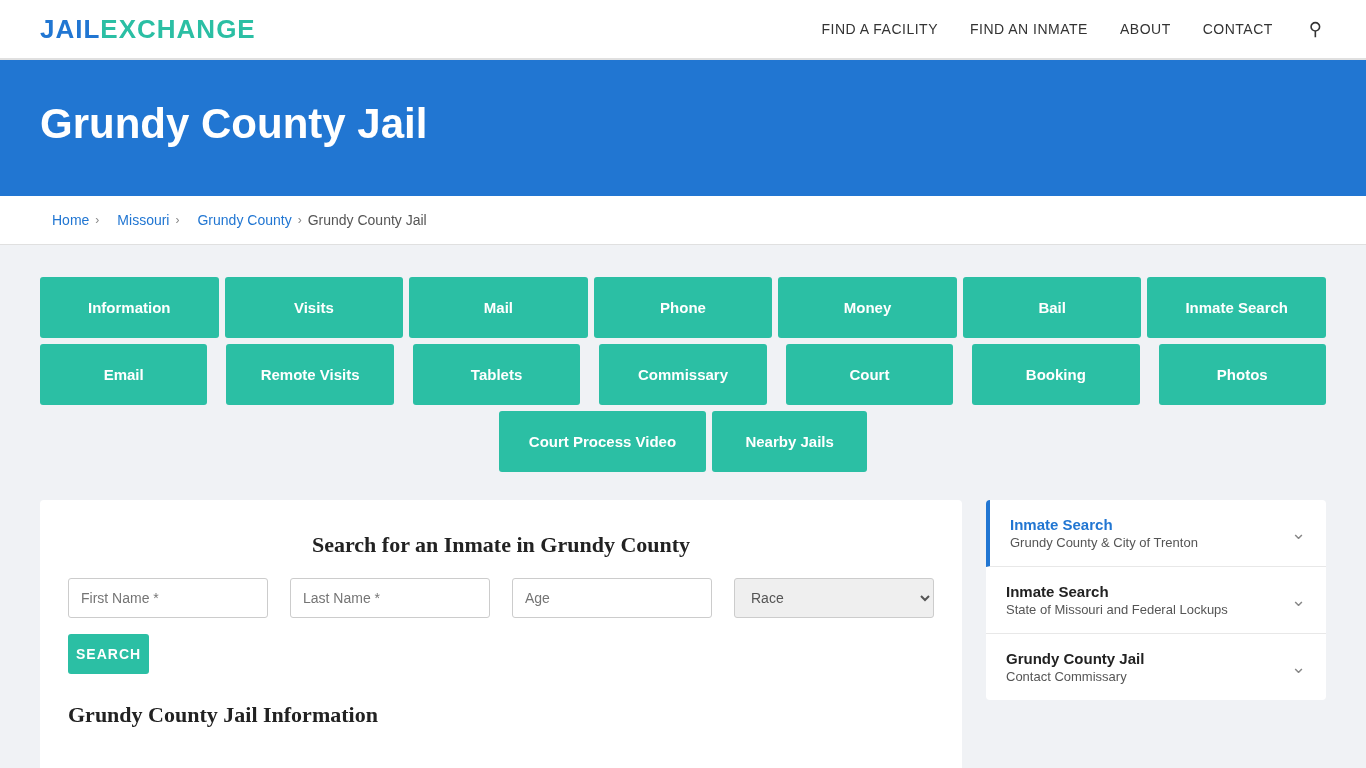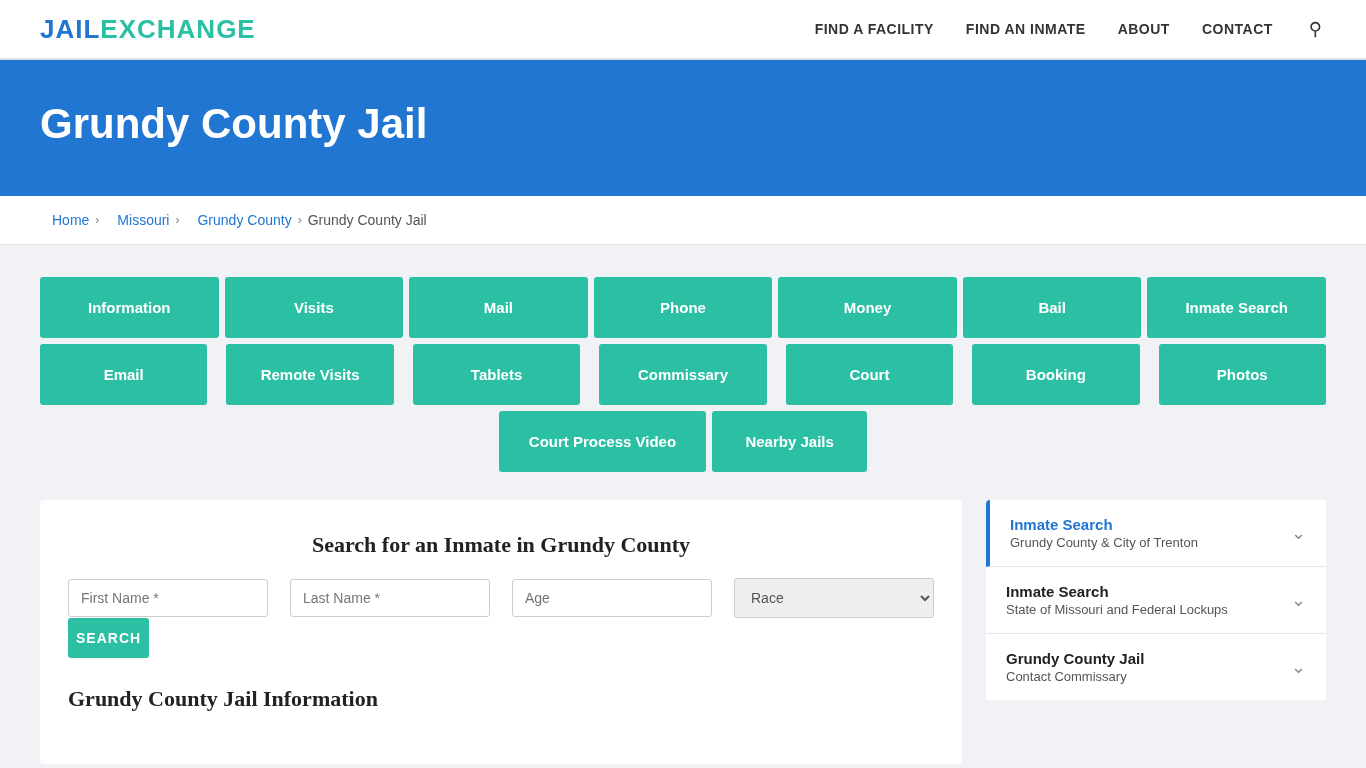--- a/index.html
+++ b/index.html
@@ -26,21 +26,21 @@
     }
     .nav {
       display: flex;
       align-items: center;
       gap: 32px;
     }
     .nav a {
       text-decoration: none;
       color: #333;
       font-size: 14px;
-      font-weight: 700;
+      font-weight: 400;
       letter-spacing: 0.5px;
       text-transform: uppercase;
     }
     .search-icon-btn {
       background: none;
       border: none;
       cursor: pointer;
       font-size: 18px;
       color: #333;
       padding: 4px;
@@ -150,23 +150,22 @@
       text-align: center;
       font-size: 22px;
       font-weight: 700;
       margin-bottom: 20px;
       color: #222;
       font-family: Liberation Serif, serif;
     }
     .search-fields {
       display: flex;
       gap: 22px;
-      margin-bottom: 0;
+      margin-bottom: 16px;
       flex-wrap: wrap;
-      align-items: center;
     }
     .search-fields input,
     .search-fields select {
       border: 1px solid #ccc;
       padding: 10px 12px;
       font-size: 14px;
       border-radius: 3px;
       flex: 1;
       min-width: 100px;
       color: #555;

